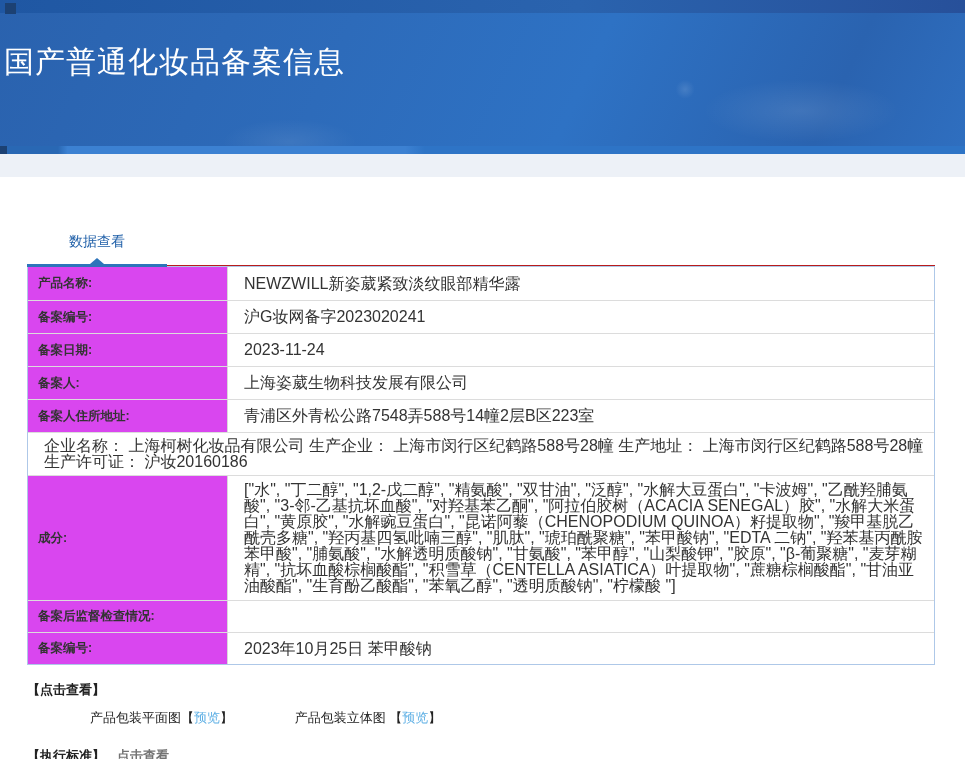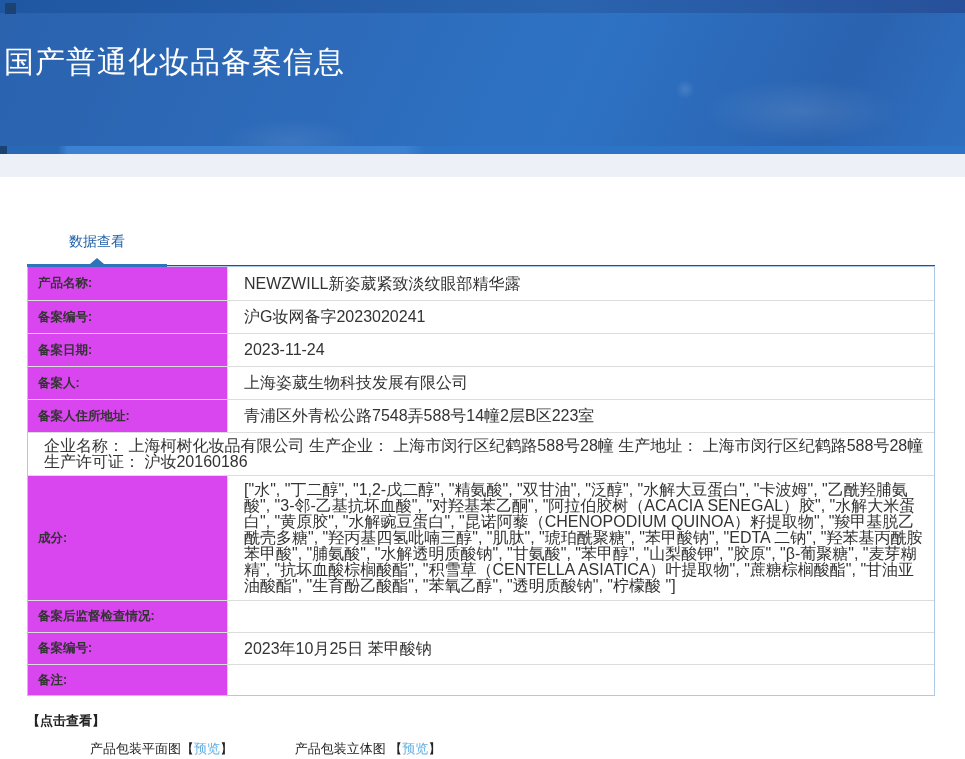--- a/index.html
+++ b/index.html
@@ -123,24 +123,20 @@
       <div class="row-value h60 v-top">["水", "丁二醇", "1,2-戊二醇", "精氨酸", "双甘油", "泛醇", "水解大豆蛋白", "卡波姆", "乙酰羟脯氨酸", "3-邻-乙基抗坏血酸", "对羟基苯乙酮", "阿拉伯胶树（ACACIA SENEGAL）胶", "水解大米蛋白", "黄原胶", "水解豌豆蛋白", "昆诺阿藜（CHENOPODIUM QUINOA）籽提取物", "羧甲基脱乙酰壳多糖", "羟丙基四氢吡喃三醇", "肌肽", "琥珀酰聚糖", "苯甲酸钠", "EDTA 二钠", "羟苯基丙酰胺苯甲酸", "脯氨酸", "水解透明质酸钠", "甘氨酸", "苯甲醇", "山梨酸钾", "胶原", "β-葡聚糖", "麦芽糊精", "抗坏血酸棕榈酸酯", "积雪草（CENTELLA ASIATICA）叶提取物", "蔗糖棕榈酸酯", "甘油亚油酸酯", "生育酚乙酸酯", "苯氧乙醇", "透明质酸钠", "柠檬酸 "]</div>
     </div>
     <div class="row">
       <div class="row-label h31">备案后监督检查情况:</div>
       <div class="row-value h31"></div>
     </div>
     <div class="row">
       <div class="row-label h31">备案编号:</div>
       <div class="row-value h31">2023年10月25日 苯甲酸钠</div>
     </div>
-    <div class="row">
-      <div class="row-label h30">备注:</div>
-      <div class="row-value h30"></div>
-    </div>
   </div>
 
   <div class="sec-title">【点击查看】</div>
 
   <div class="pack-row">
     <span class="pack-item"><span>产品包装平面图</span><span>【</span><a class="link-preview">预览</a><span>】</span></span>
     <span class="pack-item"><span>产品包装立体图 </span><span>【</span><a class="link-preview">预览</a><span>】</span></span>
   </div>
 
   <div class="exec-row">

